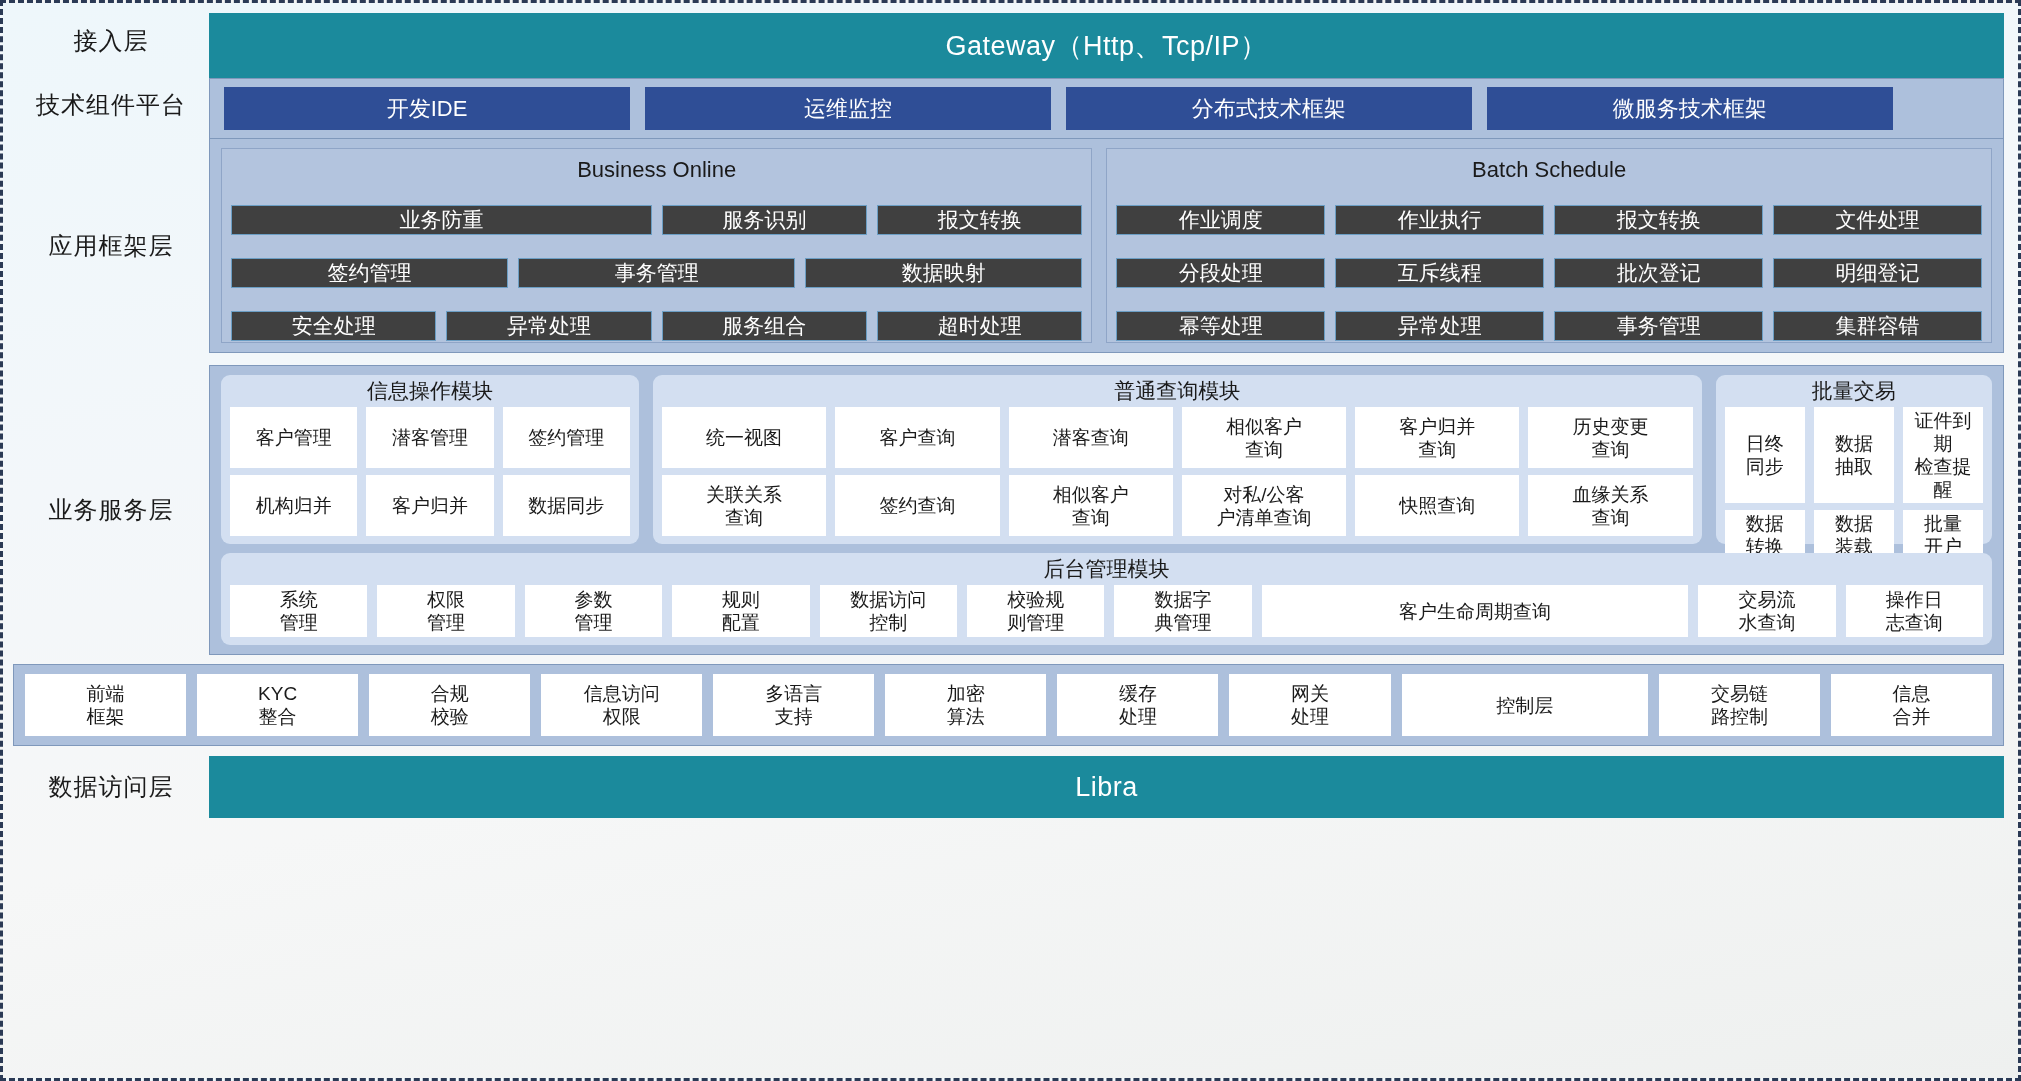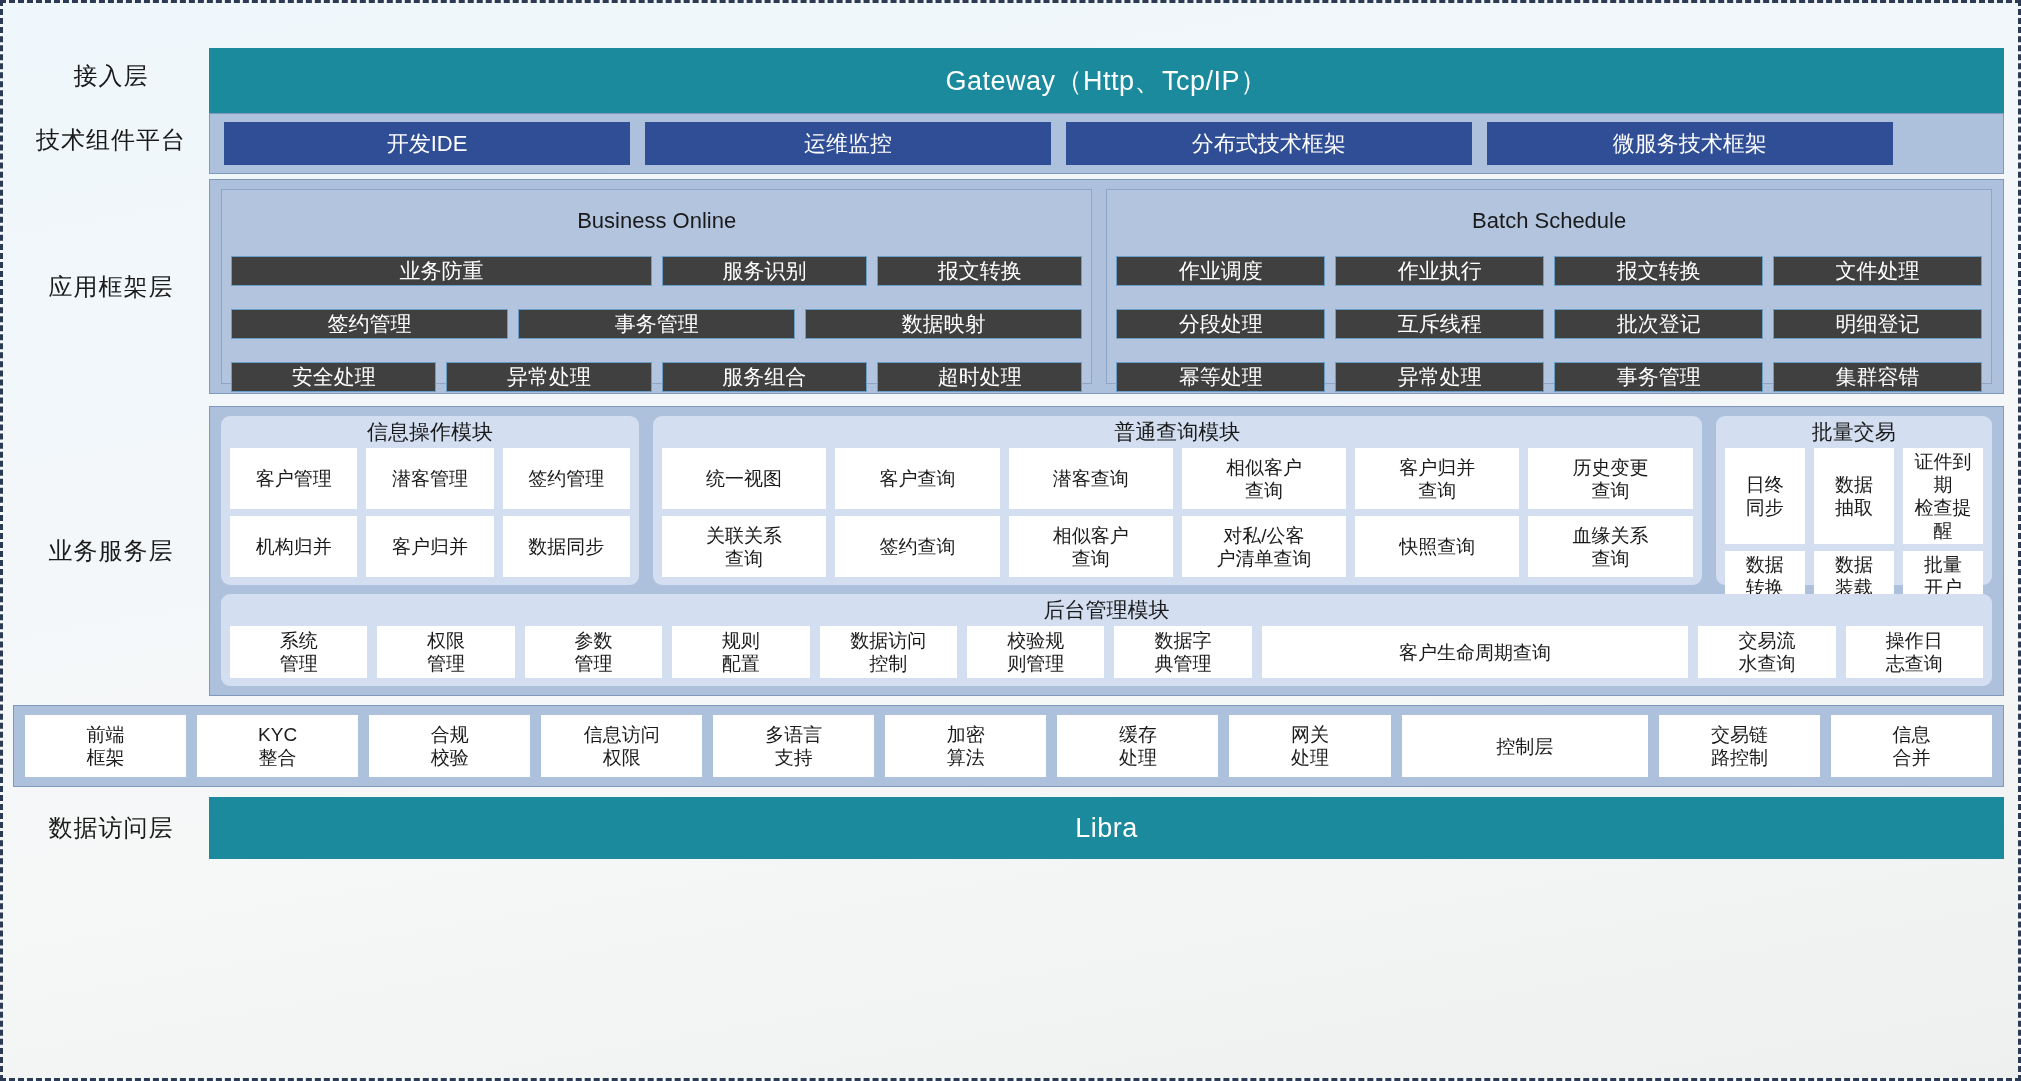--- a/index.html
+++ b/index.html
@@ -71,21 +71,21 @@
     background: #adc0dc;
     border: 1px solid #7f98bb;
     padding: 9px 11px;
     display: flex;
     gap: 14px;
     height: 215px;
   }
   .app-group {
     background: #b3c4de;
     border: 1px solid #8fa5c7;
-    padding: 16px 9px 9px 9px;
+    padding: 6px 9px 9px 9px;
     display: flex;
     flex-direction: column;
   }
   .app-group.online { flex: 0 0 49.2%; }
   .app-group.batch { flex: 1 1 auto; }
   .group-title {
     text-align: center;
     font-size: 22px;
     color: #1a1a1a;
     line-height: 30px;
@@ -161,22 +161,22 @@
     flex: 1 1 auto;
     background: #adc0dc;
     border: 1px solid #7f98bb;
     padding: 9px 11px;
     display: flex;
     gap: 11px;
     height: 82px;
   }
   .comp-panel .cell.wide { flex: 1.55 1 0; }
 
-  .row.gateway-row { height: 56px; margin-bottom: 3px; margin-top: 35px; }
-  .row.tech-row { height: 54px; margin-bottom: 6px; }
+  .row.gateway-row { height: 56px; margin-bottom: 3px; }
+  .row.tech-row { height: 54px; }
   .row.app-row { height: 215px; margin-bottom: 6px; }
   .row.svc-row { height: 290px; margin-bottom: 3px; }
   .row.comp-row { height: 82px; margin-bottom: 4px; }
   .row.libra-row { height: 62px; }
 </style>
 </head>
 <body>
 
 <div id="page">
 

